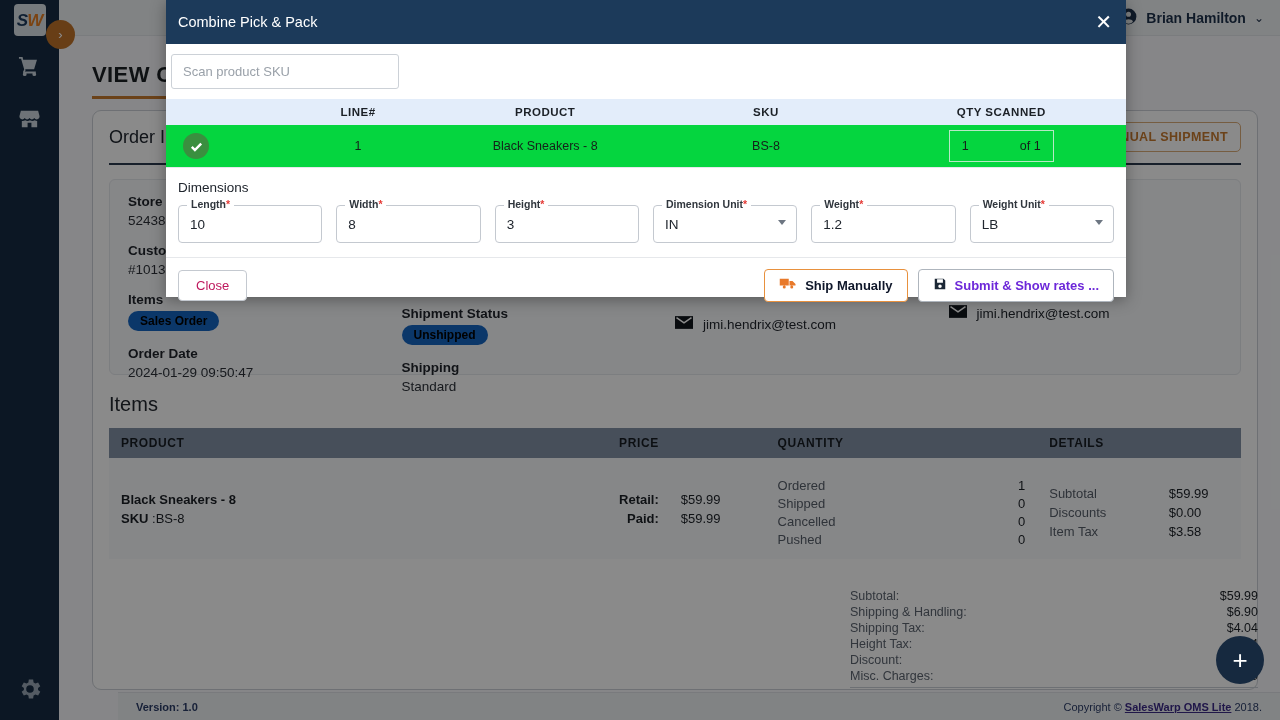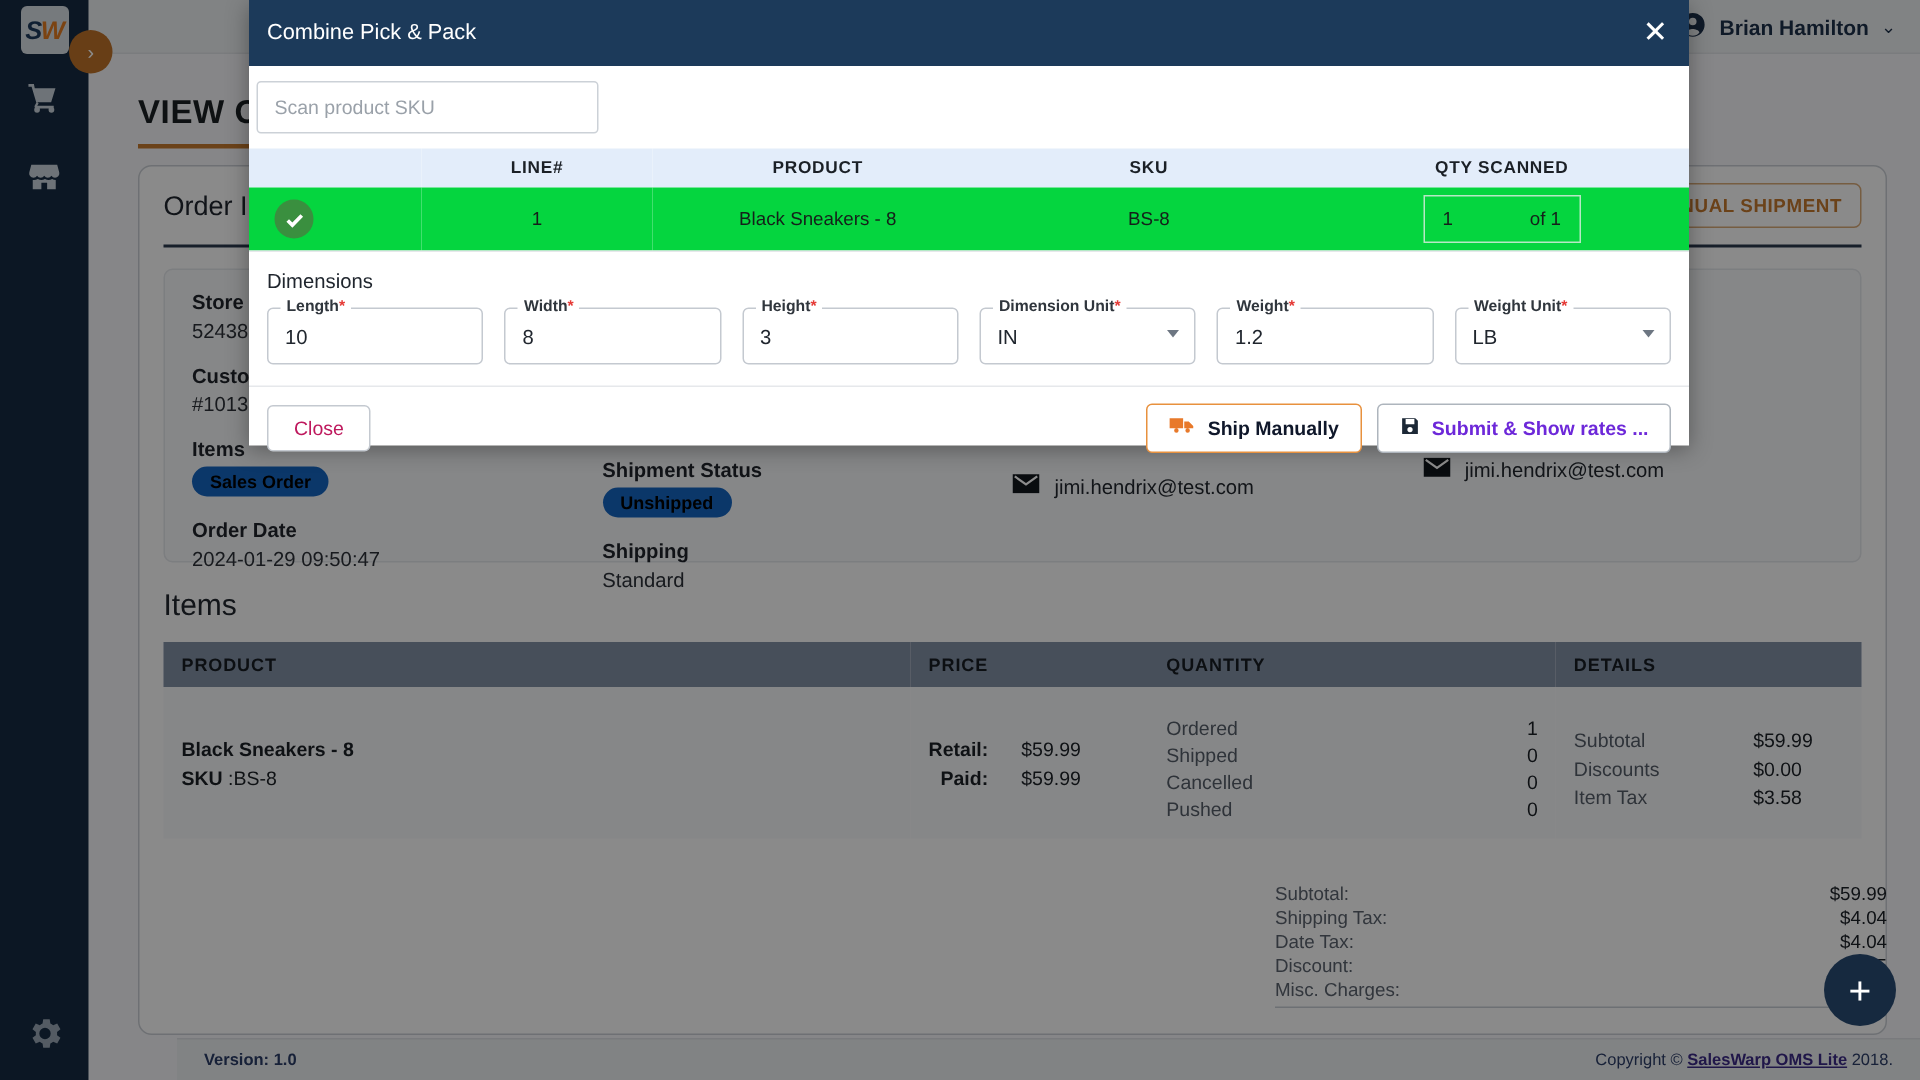--- a/index.html
+++ b/index.html
@@ -386,25 +386,29 @@
           </table>
         </div>
       </div>
 
       <div class="totals">
         <div class="tot-row">
           <span class="tl">Subtotal:</span>
           <span class="tv">$59.99</span>
         </div>
         <div class="tot-row">
+          <span class="tl">Shipping &amp; Handling:</span>
+          <span class="tv">$6.90</span>
+        </div>
+        <div class="tot-row">
           <span class="tl">Shipping Tax:</span>
           <span class="tv">$4.04</span>
         </div>
         <div class="tot-row">
-          <span class="tl">Date Tax:</span>
+          <span class="tl">Height Tax:</span>
           <span class="tv">$4.04</span>
         </div>
         <div class="tot-row">
           <span class="tl">Discount:</span>
           <span class="tv">$5</span>
         </div>
         <div class="tot-row">
           <span class="tl">Misc. Charges:</span>
           <span class="tv">$0.00</span>
         </div>

